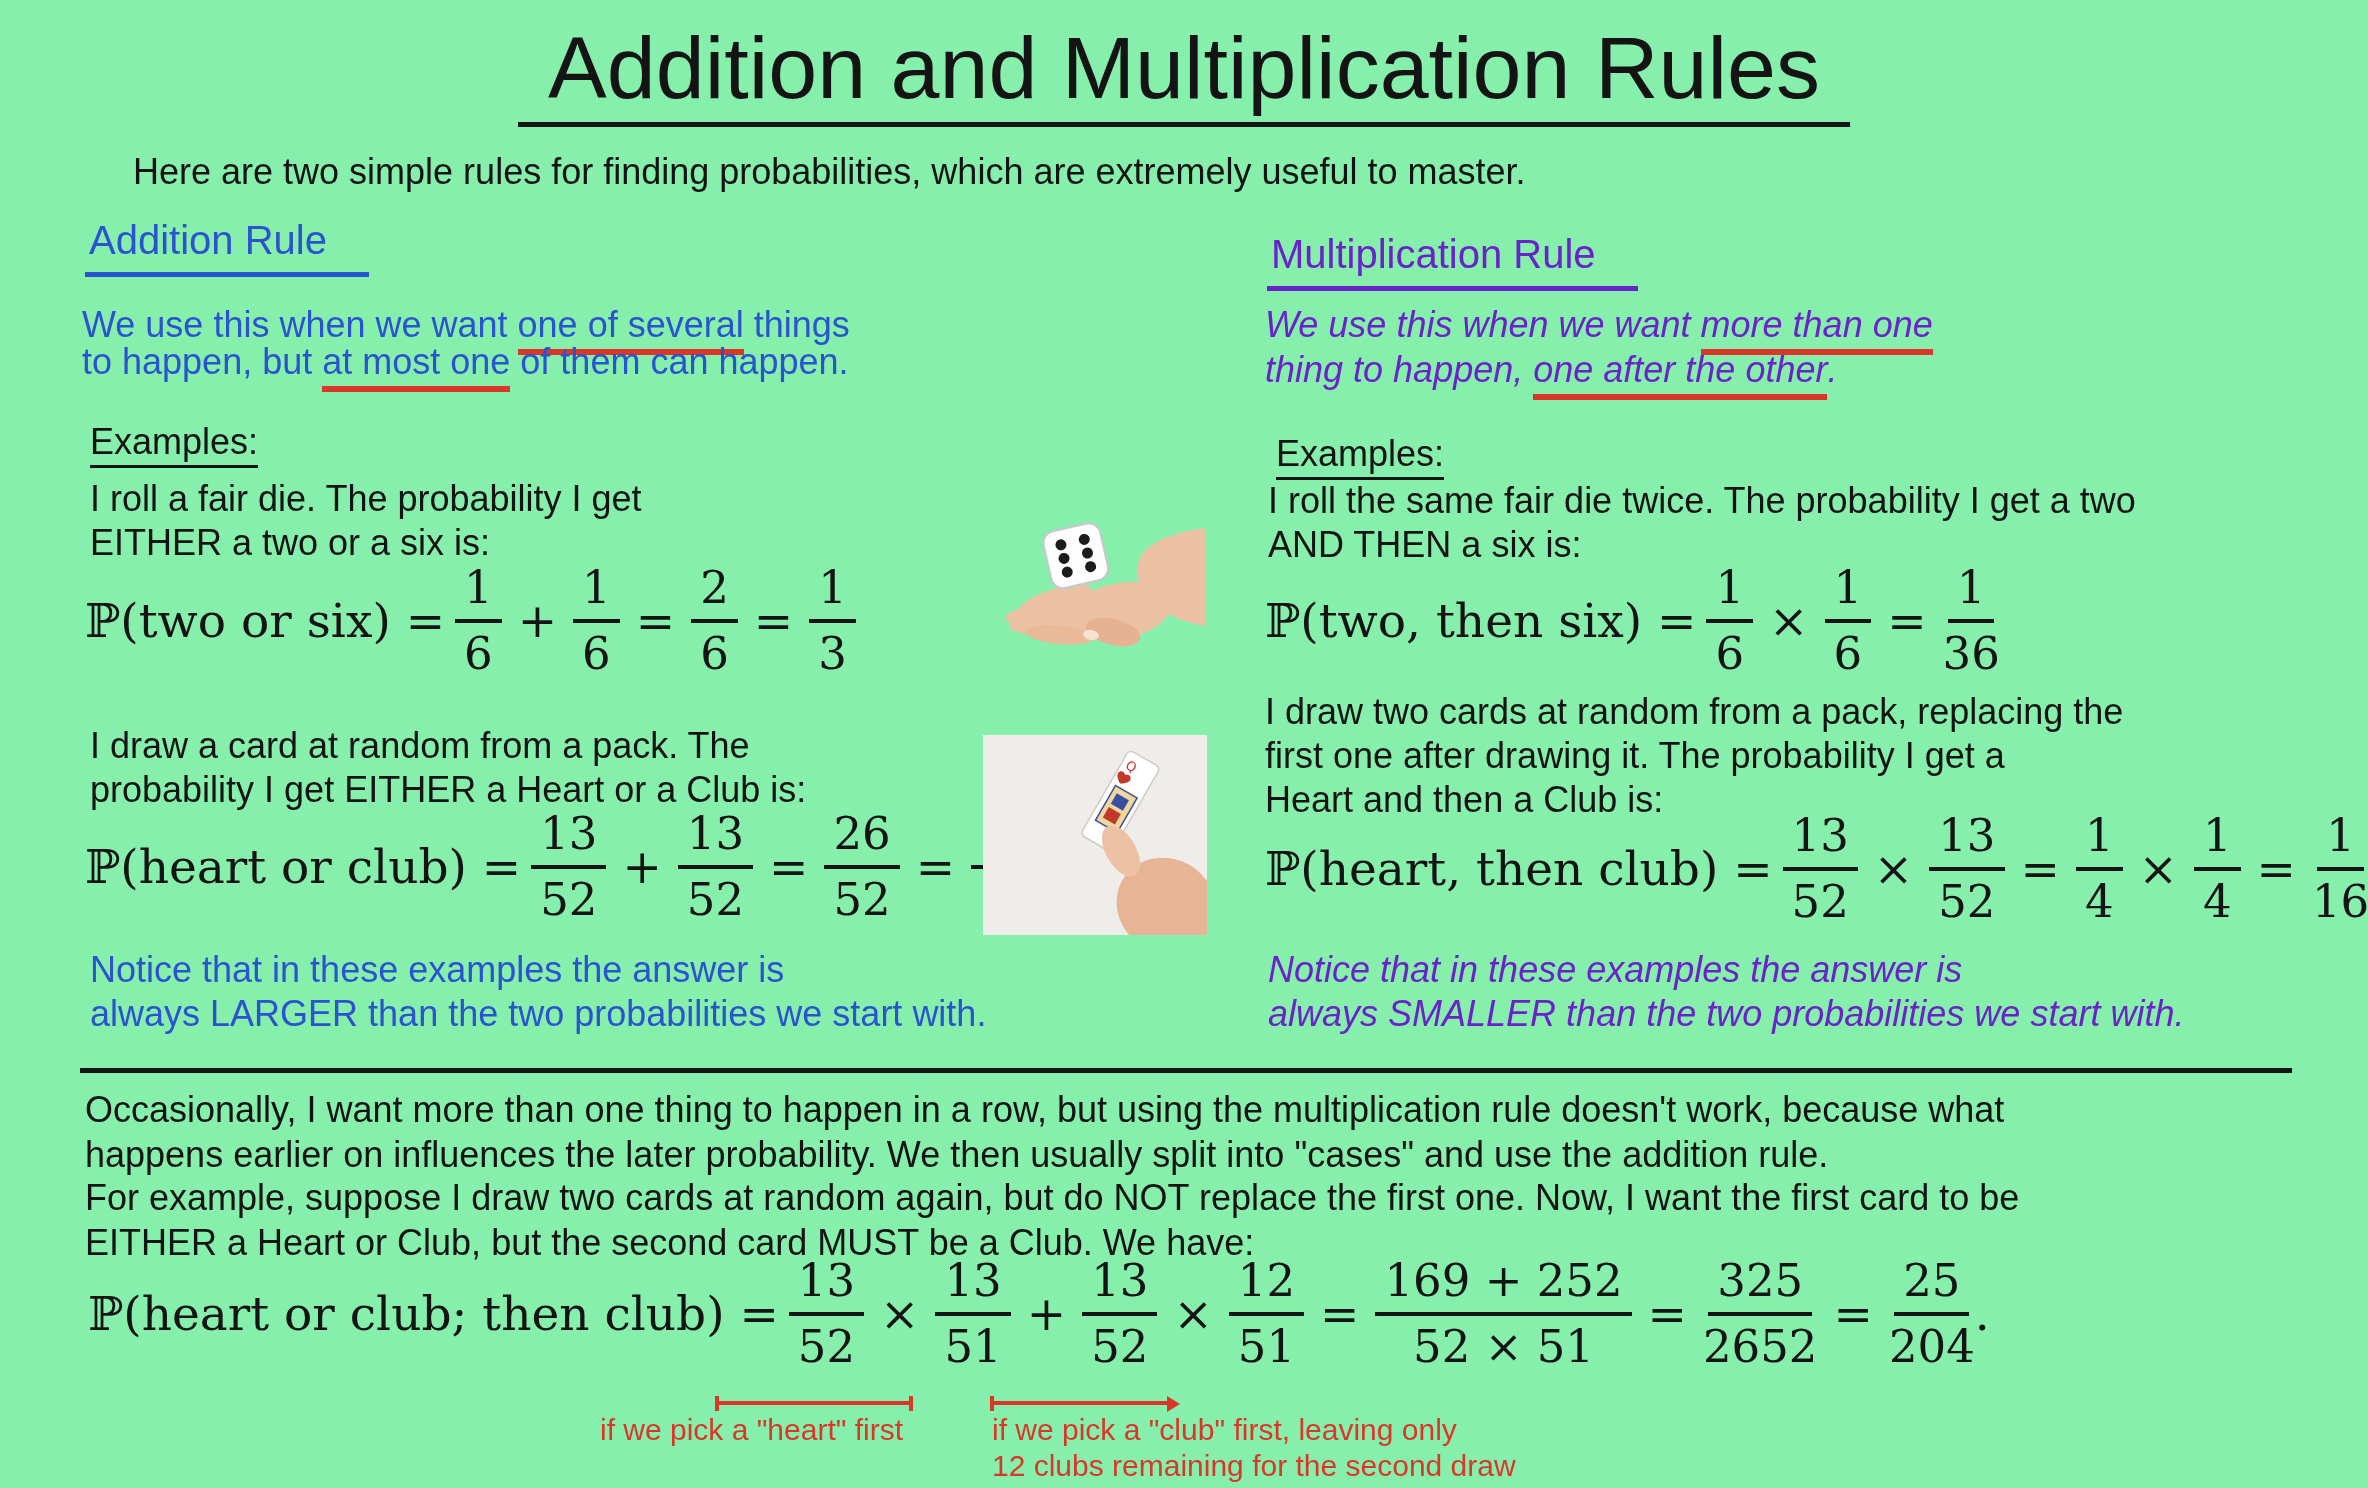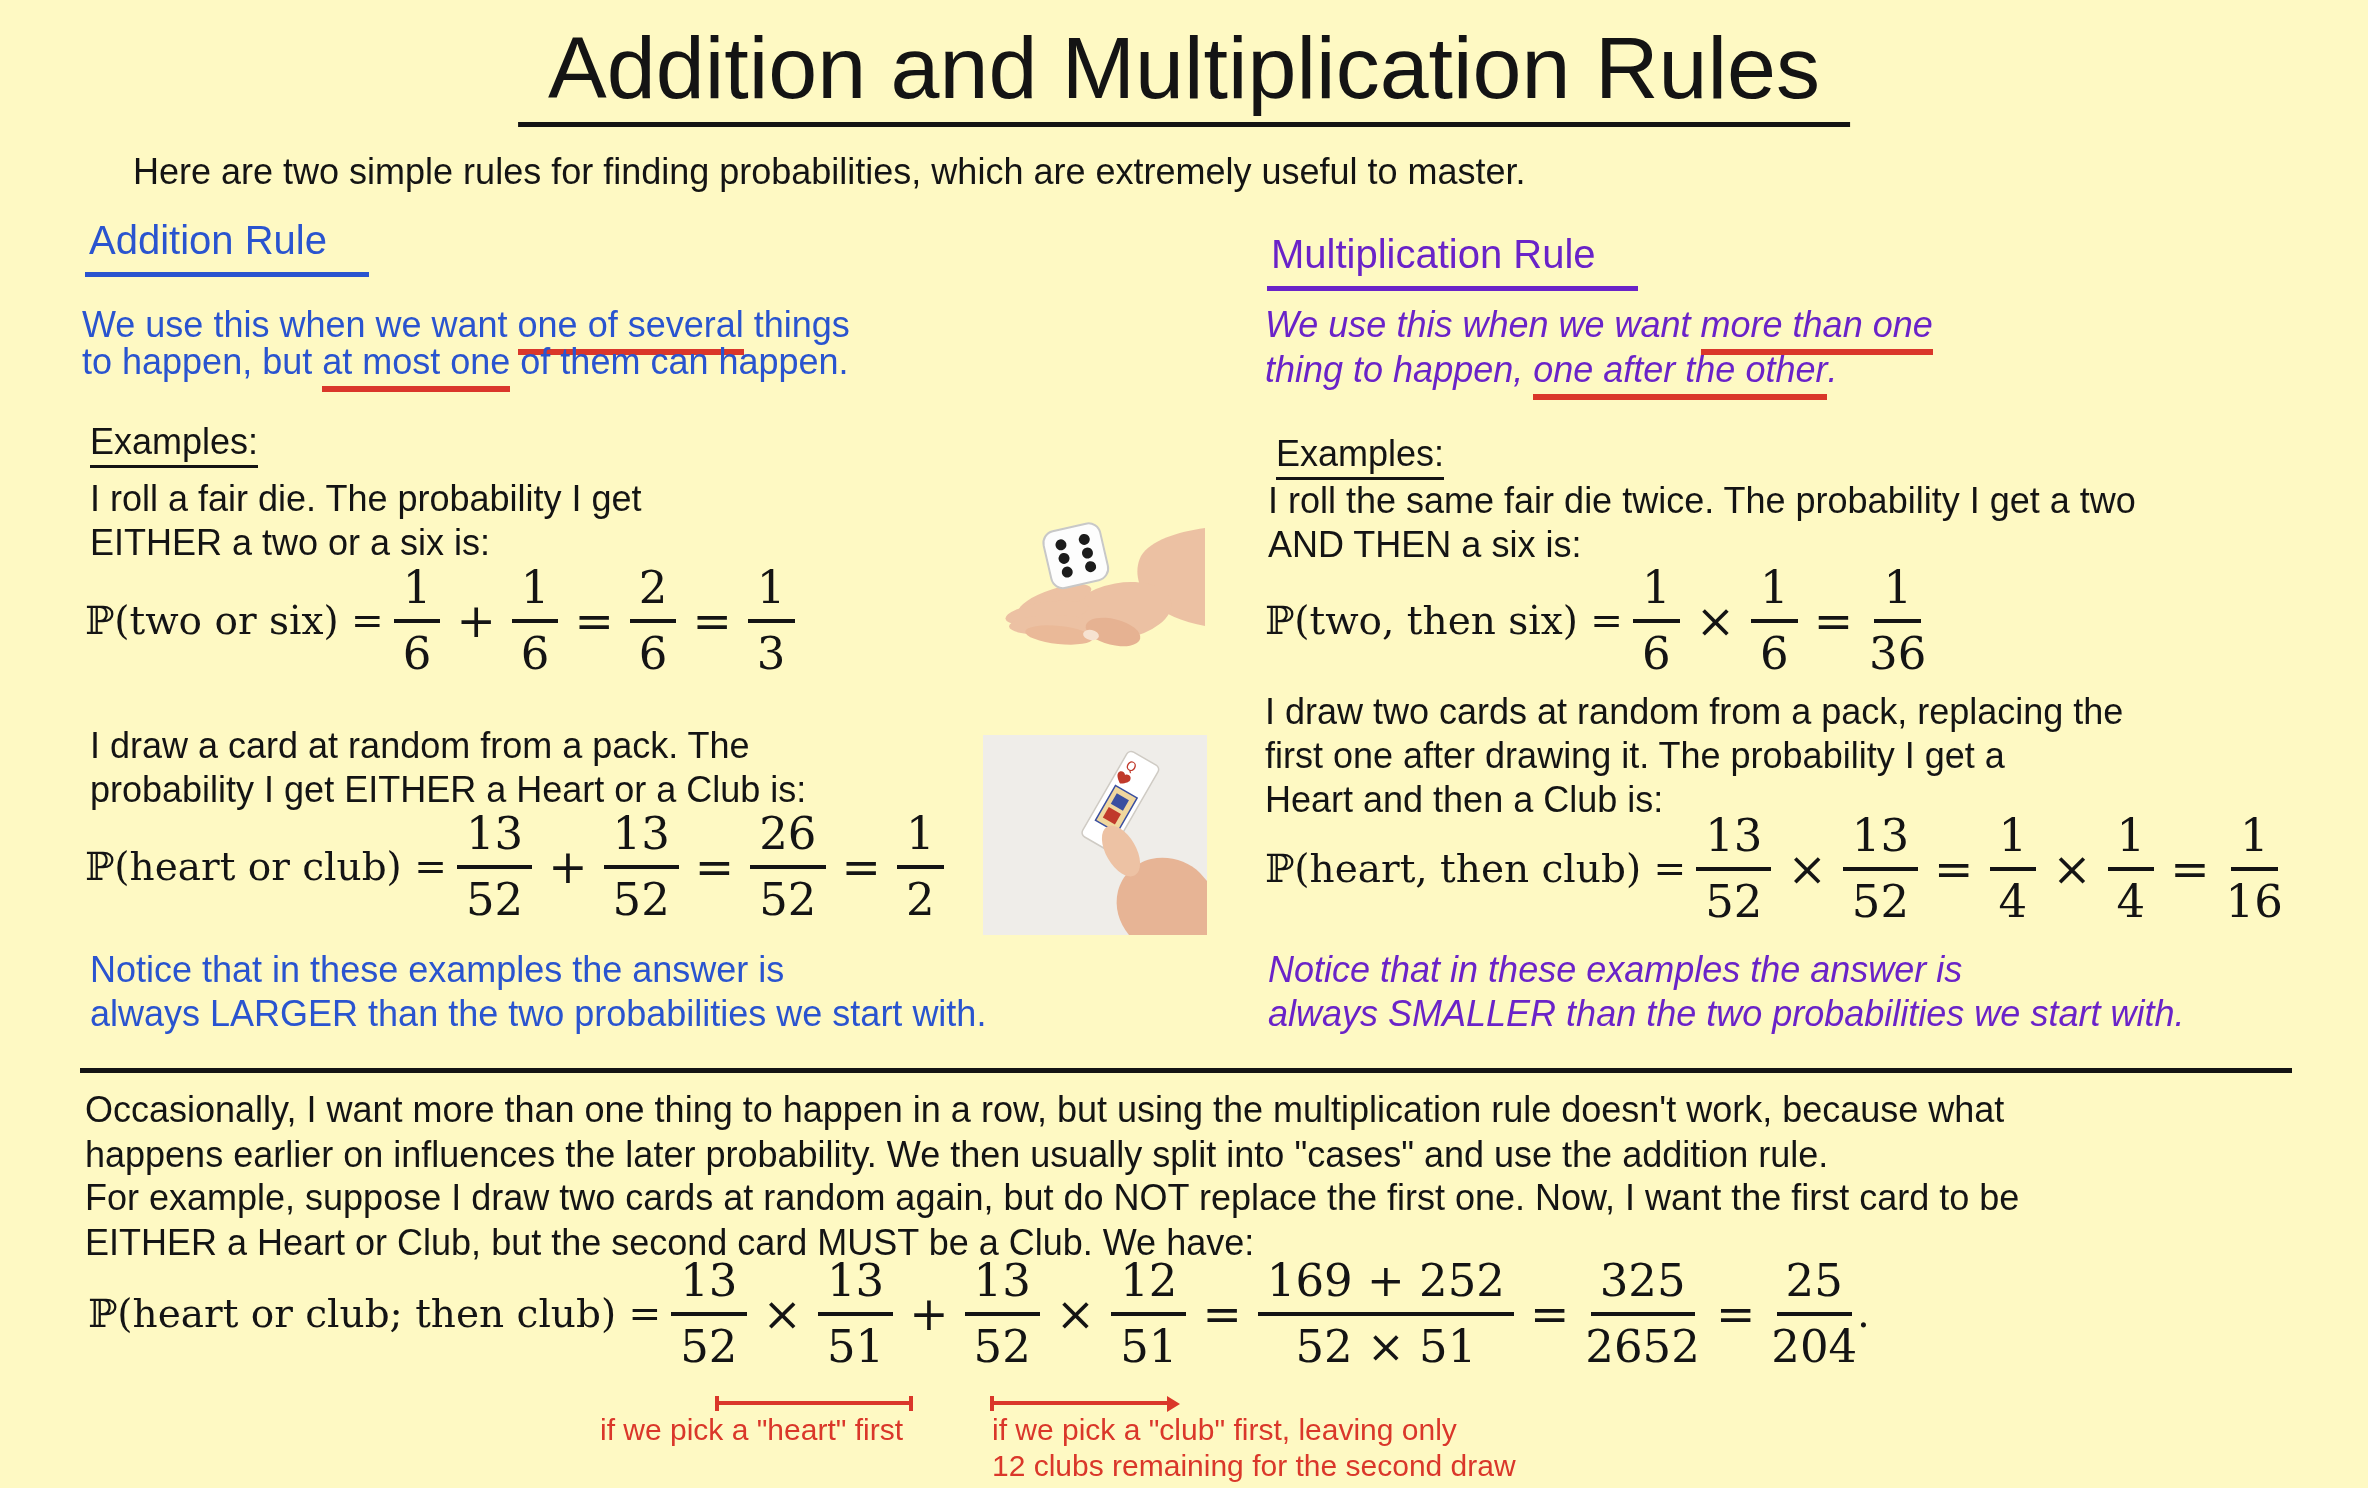--- a/index.html
+++ b/index.html
@@ -3,42 +3,42 @@
 <meta charset="utf-8">
 <style>
   :root{
     --blue:#2a54cf;
     --purple:#6a23c8;
     --red:#da372a;
     --ink:#141414;
   }
   html,body{margin:0;padding:0;background:#fff;}
   .page{
-    position:relative;width:2368px;height:1488px;background:#fef9c3;
+    position:relative;width:2368px;height:1488px;background:#86efac;
     font-family:"Liberation Sans",sans-serif;color:var(--ink);overflow:hidden;
   }
   .t{position:absolute;font-size:36px;line-height:1.2;white-space:nowrap;}
   .title{
     position:absolute;left:50%;transform:translateX(-50%);top:24px;
     font-size:88px;line-height:1.0;white-space:nowrap;
     padding:0 30px 10px 30px;border-bottom:5px solid var(--ink);
   }
   .subtitle{left:133px;top:150px;}
   .h2{position:absolute;font-size:40px;line-height:1.1;white-space:nowrap;padding:0 42px 10px 4px;}
   .blue-h{color:var(--blue);border-bottom:5px solid var(--blue);}
   .purple-h{color:var(--purple);border-bottom:5px solid var(--purple);}
   .blue{color:var(--blue);}
   .purple{color:var(--purple);font-style:italic;}
   .label{border-bottom:3px solid var(--ink);padding-bottom:3px;}
   .redline{display:inline-block;border-bottom:6px solid var(--red);padding-bottom:3px;}
   .math{
     position:absolute;display:flex;align-items:center;white-space:nowrap;
     font-family:"DejaVu Serif",serif;color:var(--ink);
   }
-  .mtxt{font-size:39px;margin-right:10px;text-align:right;}
+  .mtxt{font-size:47px;margin-right:10px;text-align:right;}
   .mop{font-size:47px;margin:0 16px;}
   .frac{display:inline-flex;flex-direction:column;align-items:center;font-size:45px;line-height:1.15;}
   .frac .num{display:block;padding:0 9px 5px 9px;border-bottom:4px solid var(--ink);text-align:center;}
   .frac .den{display:block;padding-top:5px;text-align:center;}
   .divider{position:absolute;background:var(--ink);}
   .rbr{position:absolute;height:15px;border-left:4px solid var(--red);border-right:4px solid var(--red);}
   .rbr::after{content:"";position:absolute;left:0;right:0;top:5px;height:4px;background:var(--red);}
   .rbr.arrow{border-right:none;}
   .rbr.arrow::before{content:"";position:absolute;right:-6px;top:0;width:0;height:0;
     border-top:8px solid transparent;border-bottom:8px solid transparent;border-left:13px solid var(--red);}

